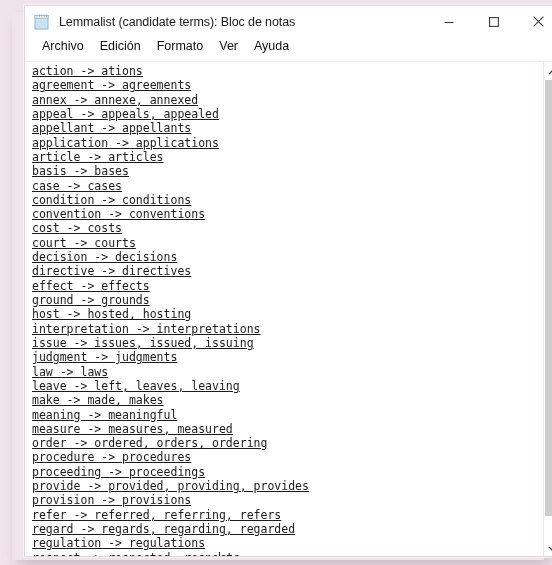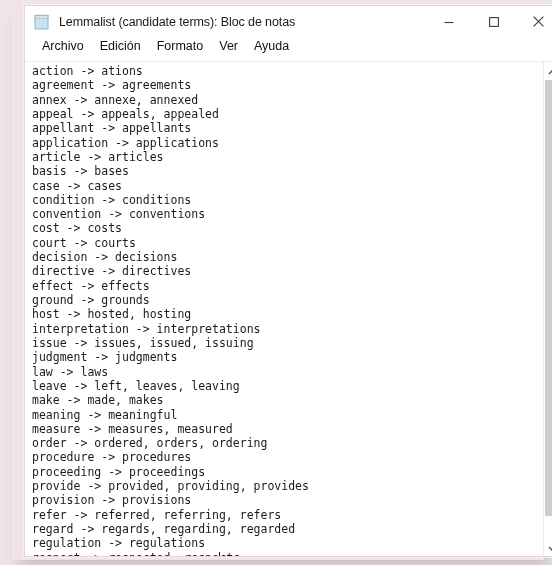--- a/index.html
+++ b/index.html
@@ -116,20 +116,21 @@
     flex: 1 1 auto;
     padding: 2px 0 0 7px;
     font-family: "DejaVu Sans Mono", "Liberation Mono", monospace;
     font-size: 11.5px;
     line-height: 14.32px;
     color: #1b1b1b;
     white-space: pre;
     overflow: hidden;
     position: relative;
     cursor: text;
+    text-decoration: underline;
   }
   .line {
     height: 14.32px;
     white-space: pre;
   }
   .line.with-caret { position: relative; }
   .caret {
     display: inline-block;
     width: 0;
     border-left: 1px solid #1b1b1b;

